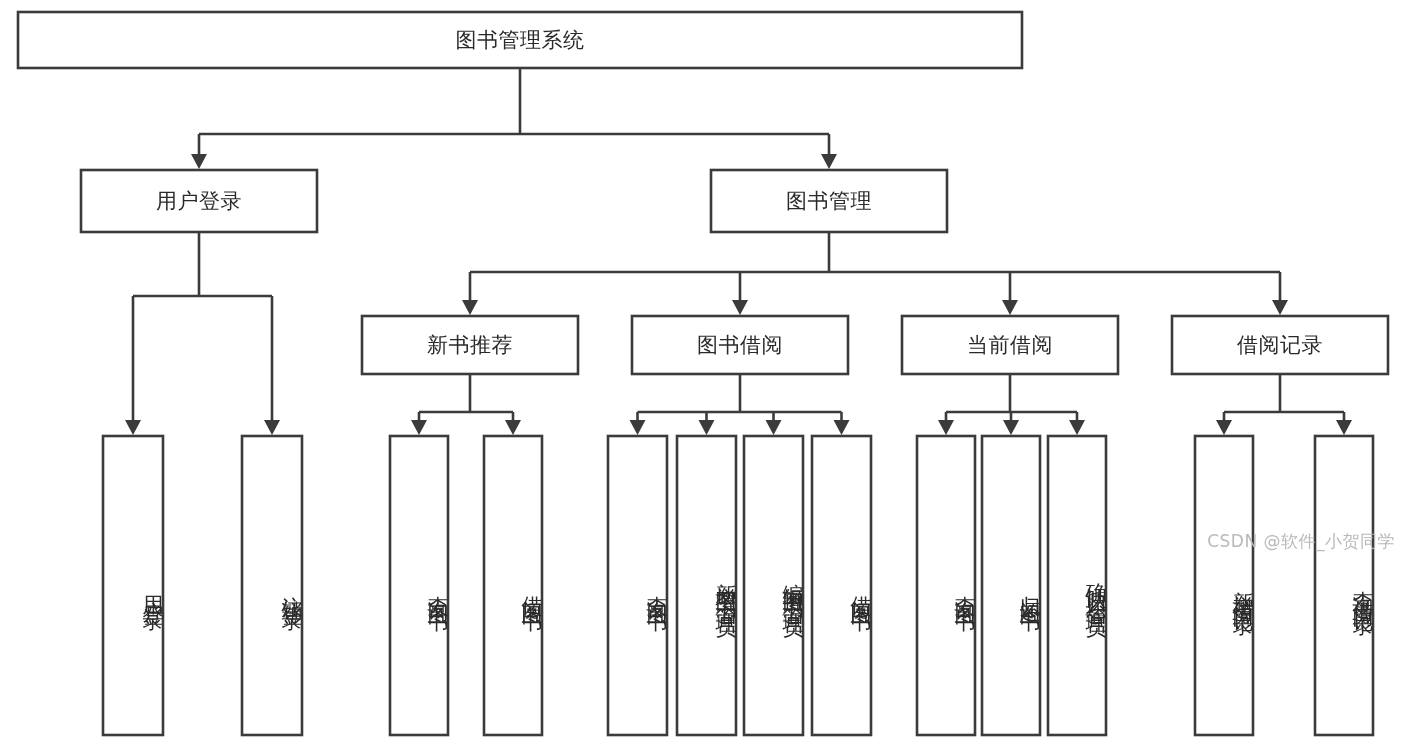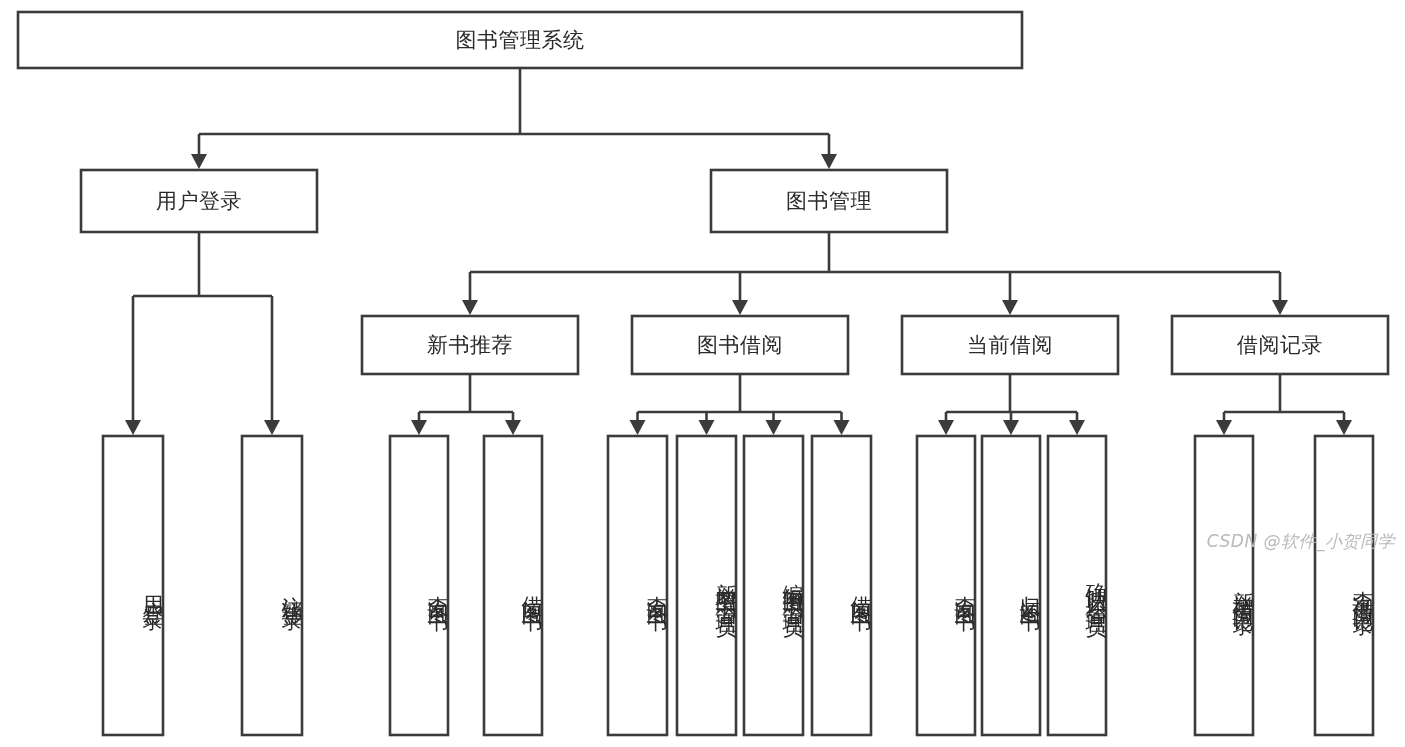--- a/index.html
+++ b/index.html
@@ -68,21 +68,20 @@
   }
   .watermark {
     position: absolute;
     right: 10px;
     bottom: 6px;
     font-family: "DejaVu Sans", "Liberation Sans", sans-serif;
     font-size: 17px;
     color: #b9b9b9;
     white-space: nowrap;
     letter-spacing: 0.5px;
-    font-style: italic;
   }
 </style>
 </head>
 <body>
 
 <div id="diagram-root">
 
   <svg id="diagram-svg" viewBox="0 0 1405 747">
     <defs>
       <marker id="arrow" viewBox="0 0 10 10" refX="9" refY="5" markerWidth="7" markerHeight="7" orient="auto-start-reverse">

